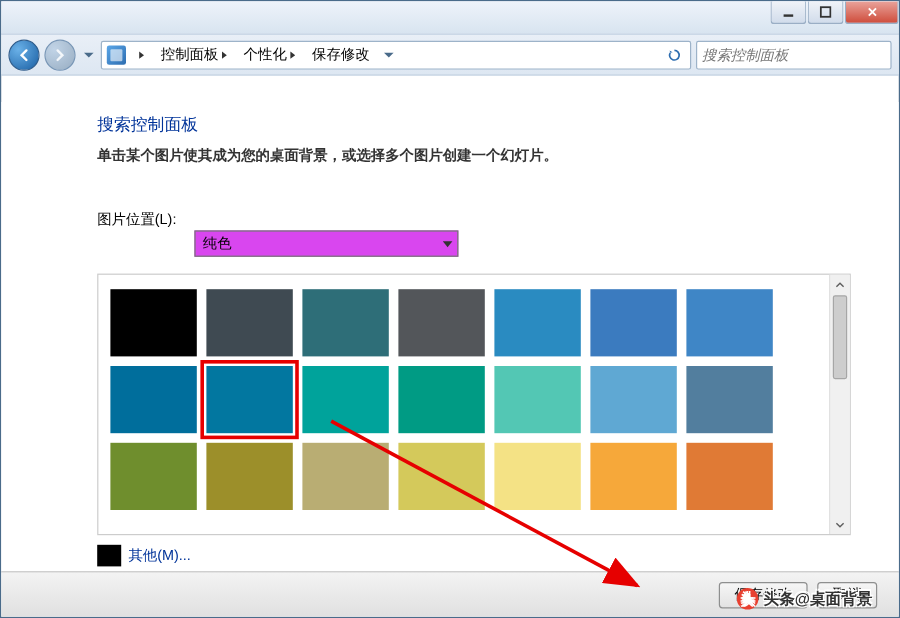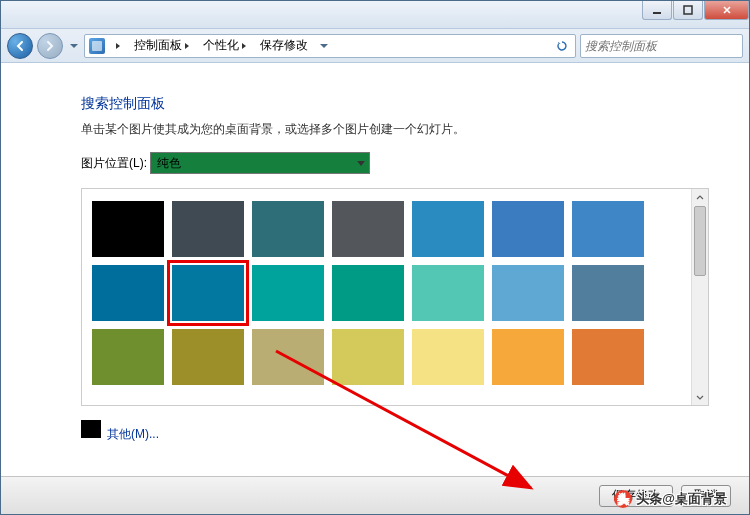--- a/index.html
+++ b/index.html
@@ -61,25 +61,25 @@
   
   .menubar {
     height: 22px; display:flex; align-items:center; gap:2px; padding:0 4px;
     background: linear-gradient(180deg, #f4f7fb, #e6edf6);
     border-bottom: 1px solid #c4d2e2;
   }
   .menu-item { padding: 2px 8px; cursor:pointer; border-radius:2px; }
   
   .content-wrap { position:absolute; left:0; right:0; top:84px; bottom:38px; padding: 6px 40px 6px 80px; background:#fff; overflow:hidden; }
   .heading { font-size: 14px; color: #003399; margin-top: 4px; }
-  .subtext { font-size: 12px; color: #333; margin-top: 8px; }
-  .loc-row { display:flex; align-items:center; gap:3px; margin-top: 14px; }
+  .subtext { font-size: 12px; color: #333; margin-top: 8px; font-weight: bold; }
+  .loc-row { display:flex; align-items:center; gap:15px; margin-top: 14px; }
   .combo {
-    width: 220px; height: 22px; border:1px solid #767676; background:#15803d;
-    display:flex; align-items:center; padding:0 4px 0 6px; justify-content:space-between; cursor:pointer;
+    width: 220px; height: 22px; border:1px solid #767676; background:#d946ef;
+    display:flex; align-items:center; padding:0 4px 0 6px; justify-content:space-between; cursor:pointer;margin-top:40px;
   }
   .combo .dd { width:0;height:0;border-left:4px solid transparent;border-right:4px solid transparent;border-top:5px solid #333; }
   .win-button {
     height: 22px; padding: 0 12px; background: linear-gradient(180deg,#f6f6f6,#e2e2e2);
     border:1px solid #8e8f8f; border-radius:3px; cursor:pointer; font-size:12px;
     display:inline-flex; align-items:center;
   }
   
   .swatch-panel {
     margin-top: 14px; border:1px solid #ccc; height: 218px;
@@ -88,21 +88,21 @@
   .sw-grid { flex:1; padding: 12px 10px; display:grid; grid-template-columns: repeat(7, 72px); grid-auto-rows: 56px; gap: 8px 8px; }
   .swatch { width:72px; height:56px; cursor:pointer; }
   .swatch.selected { outline: 3px solid #e60000; outline-offset: 2px; }
   .sw-scroll { width:17px; align-self:stretch; background:#f0f0f0; border-left:1px solid #ddd; display:flex; flex-direction:column; }
   .sb-btn { height:17px; display:flex; align-items:center; justify-content:center; background:#f0f0f0; cursor:pointer; }
   .sb-btn svg { width:8px;height:8px; }
   .sb-track { flex:1; background:#f0f0f0; position:relative; }
   .sb-thumb { position:absolute; top:0; left:2px; right:2px; height:70px; background:#cdcdcd; border:1px solid #a6a6a6; border-radius:2px; }
   .other-row { display:flex; align-items:center; gap:6px; margin-top:8px; }
   .other-sw { width:20px; height:18px; background:#000; }
-  .other-link { color:#003399; cursor:pointer;margin-top:12px; }
+  .other-link { color:#003399; cursor:pointer; }
   
   .footer {
     position:absolute; left:0; right:0; bottom:0; height:38px;
     background: linear-gradient(180deg,#f3f3f3,#e0e0e0);
     border-top:1px solid #c4c4c4; display:flex; align-items:center; justify-content:flex-end;
     padding: 0 18px; gap:8px;
   }
   
   .watermark {
     position:absolute; right:22px; bottom:6px; display:flex; align-items:center; gap:4px;

